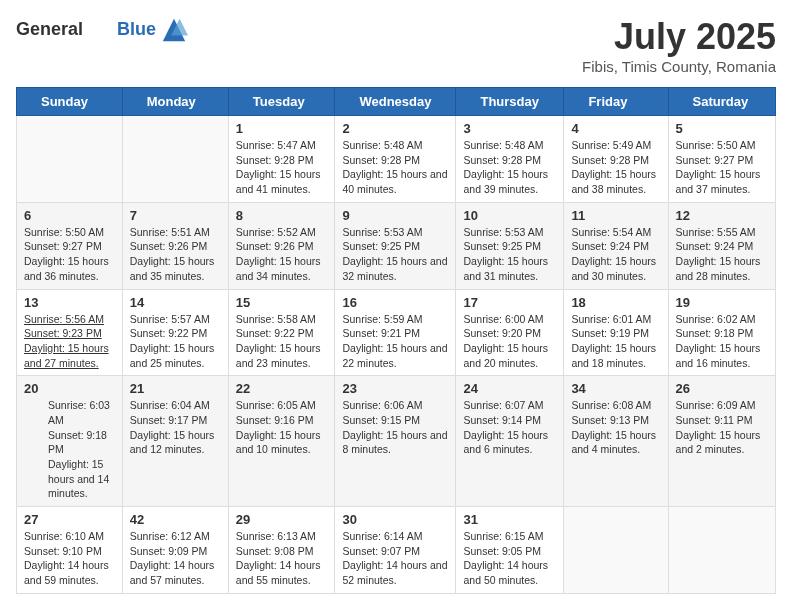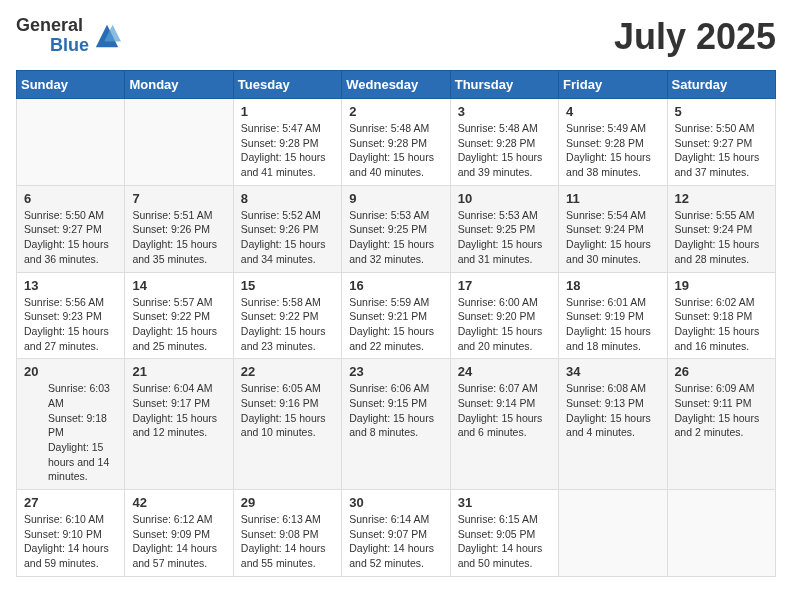--- a/index.html
+++ b/index.html
@@ -15,21 +15,21 @@
       justify-content: space-between;
       align-items: flex-start;
       margin-bottom: 12px;
     }
     .logo {
       display: flex;
       align-items: center;
     }
     .logo-text {
       display: flex;
-      flex-direction: column;
+      flex-direction: row;
       line-height: 1.1;
     }
     .logo-general {
       font-size: 18px;
       font-weight: bold;
       color: #333;
     }
     .logo-blue {
       font-size: 18px;
       font-weight: bold;
@@ -56,21 +56,21 @@
     .calendar {
       width: 100%;
       border-collapse: collapse;
       border: 1px solid #ccc;
     }
     .calendar th {
       background-color: #2a6db5;
       color: #fff;
       font-size: 13px;
       font-weight: bold;
-      padding: 6px 4px;
+      padding: 6px 24px;
       text-align: left;
       border: 1px solid #1e5a9a;
     }
     .calendar td {
       vertical-align: top;
       padding: 5px 7px;
       font-size: 11px;
       color: #333;
       border: 1px solid #ddd;
       background: #fff;
@@ -105,20 +105,21 @@
       <span class="logo-general">General</span>
       <span class="logo-blue">Blue</span>
     </div>
     <svg class="logo-icon" viewBox="0 0 40 40">
       <polygon points="20,4 36,36 4,36" fill="#2a6db5"></polygon>
       <polygon points="28,4 40,28 16,28" fill="#5a9fd4" opacity="0.7"></polygon>
     </svg>
   </div>
   <div class="title-block">
     <div class="month-title">July 2025</div>
+    <div class="location">Fibis, Timis County, Romania</div>
   </div>
 </div>
 
 <table class="calendar">
   <thead>
     <tr>
     <th>Sunday</th>
         <th>Monday</th>
         <th>Tuesday</th>
         <th>Wednesday</th>
@@ -202,21 +203,21 @@
         <td>
           <div class="day-number">12</div>
           <div class="cell-info" style="white-space: pre-line;">Sunrise: 5:55 AM
 Sunset: 9:24 PM
 Daylight: 15 hours and 28 minutes.</div>
         </td>
       </tr>
       <tr>
         <td>
           <div class="day-number">13</div>
-          <div class="cell-info" style="white-space: pre-line;">Sunrise: 5:56 AM
+          <div class="cell-info" style="white-space: pre-line; text-decoration: underline;">Sunrise: 5:56 AM
 Sunset: 9:23 PM
 Daylight: 15 hours and 27 minutes.</div>
         </td>
         <td>
           <div class="day-number">14</div>
           <div class="cell-info" style="white-space: pre-line;">Sunrise: 5:57 AM
 Sunset: 9:22 PM
 Daylight: 15 hours and 25 minutes.</div>
         </td>
         <td>

